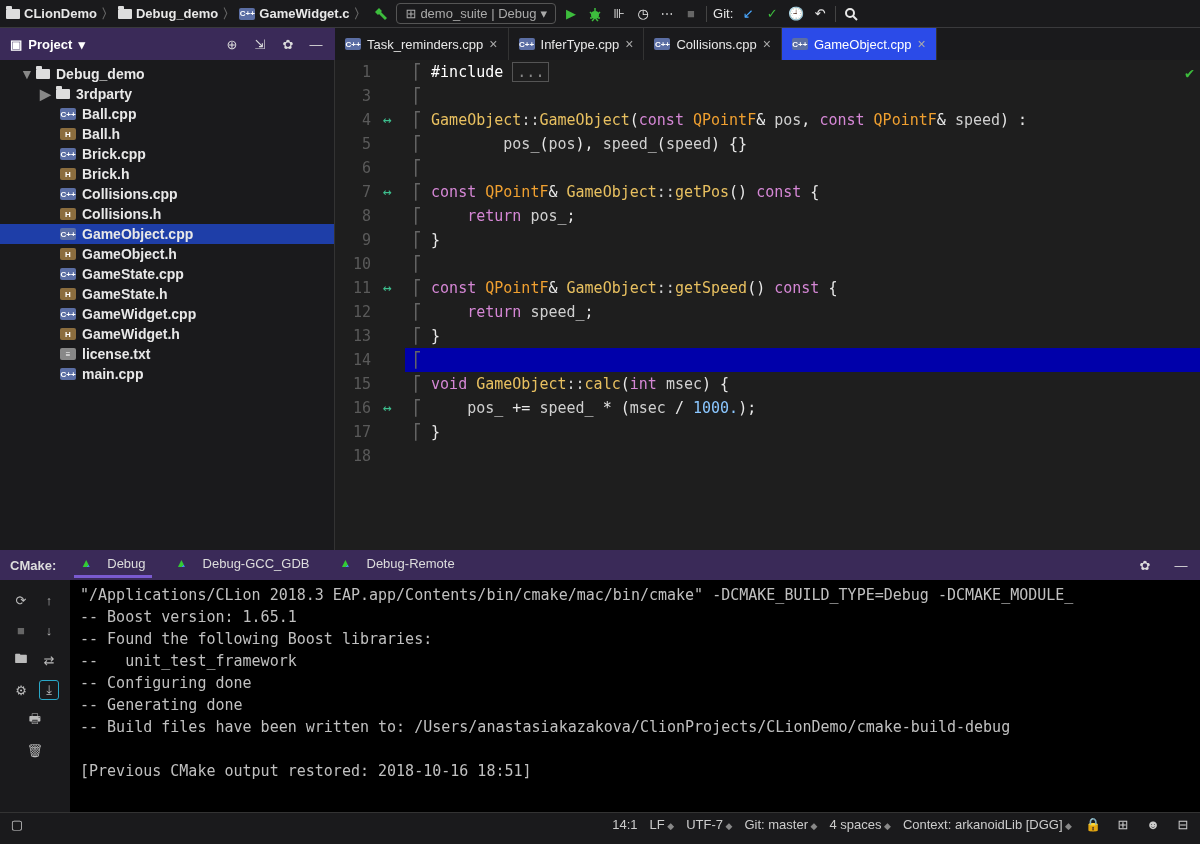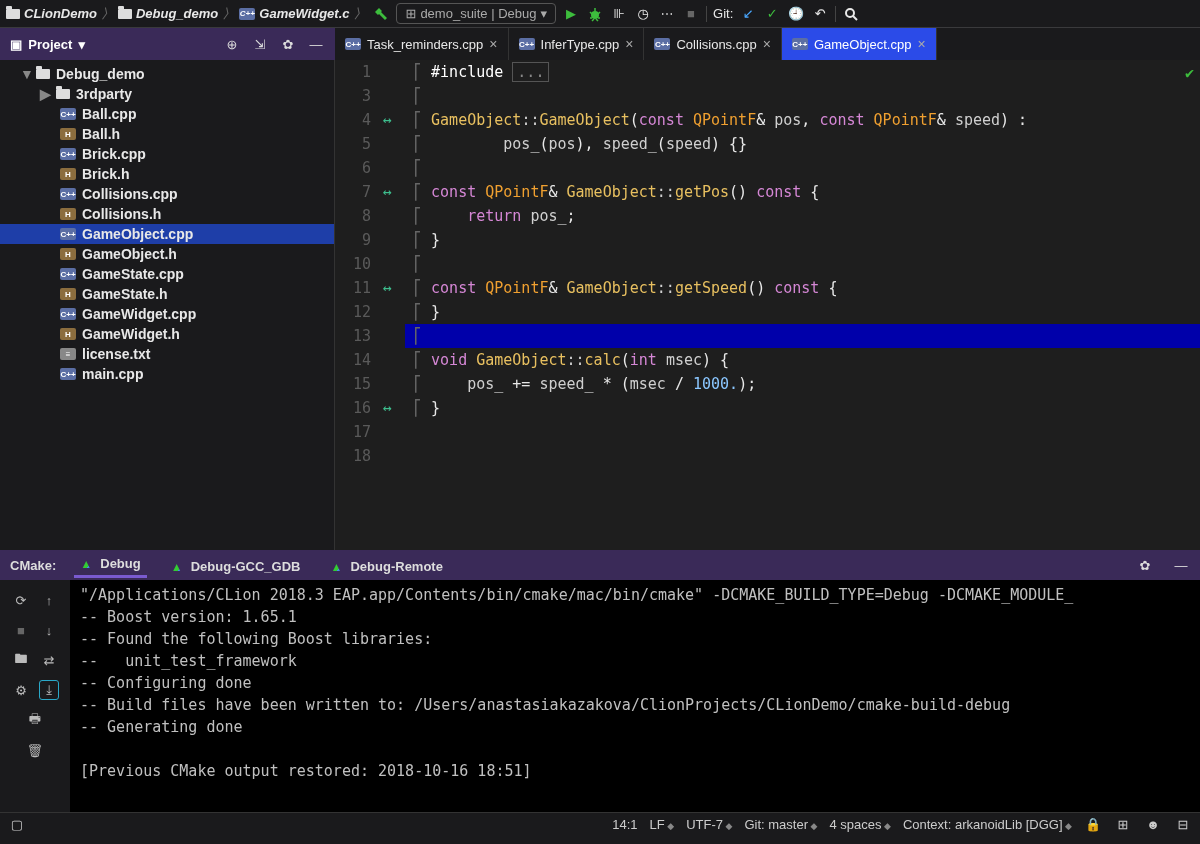--- a/index.html
+++ b/index.html
@@ -1,21 +1,21 @@
 <!DOCTYPE html>
 <html><head>
 <meta charset="utf-8">
 <style>
 * { margin: 0; padding: 0; box-sizing: border-box; }
 body { font-family: -apple-system, "Segoe UI", sans-serif; background: #1a1a1c; color: #e8e8e8; font-size: 13px; overflow: hidden; width: 1200px; height: 844px; }
 .mono { font-family: "Menlo", "Consolas", monospace; }
 
 
 .topbar { height: 28px; background: #1a1a1c; border-bottom: 1px solid #3a3a3c; display: flex; align-items: center; padding: 0 6px; gap: 6px; }
-.breadcrumb { display: flex; align-items: center; gap: 4px; font-weight: 600; font-style: italic; }
+.breadcrumb { display: flex; align-items: center; gap: 4px; font-weight: 600; }
 .breadcrumb .sep { color: #666; }
 .icon-folder { display: inline-block; width: 14px; height: 10px; background: #ddd; border-radius: 1px; position: relative; }
 .icon-folder::before { content: ""; position: absolute; top: -3px; left: 0; width: 6px; height: 3px; background: #ddd; border-radius: 1px 1px 0 0; }
 .icon-cpp { display: inline-flex; width: 16px; height: 12px; background: #5b6ea4; color: #fff; font-size: 8px; align-items: center; justify-content: center; border-radius: 2px; font-weight: 700; }
 .icon-h   { display: inline-flex; width: 16px; height: 12px; background: #8b6d3e; color: #fff; font-size: 8px; align-items: center; justify-content: center; border-radius: 2px; font-weight: 700; }
 .icon-txt { display: inline-flex; width: 16px; height: 12px; background: #888; color: #fff; font-size: 8px; align-items: center; justify-content: center; border-radius: 2px; font-weight: 700; }
 .icon-cmake { display: inline-flex; width: 14px; height: 14px; position: relative; }
 .icon-cmake::before { content: "▲"; font-size: 12px; background: linear-gradient(135deg,#ff3333 33%,#33cc33 33% 66%,#4090e8 66%); -webkit-background-clip: text; color: transparent; }
 .runcfg { display: flex; align-items: center; gap: 4px; border: 1px solid #555; border-radius: 4px; padding: 2px 8px; color: #aaa; }
 .tb-icon { width: 18px; height: 18px; display: inline-flex; align-items: center; justify-content: center; cursor: pointer; }
@@ -62,21 +62,21 @@
 .id { color: #d0d0d0; }
 .num { color: #8bc7ff; }
 .cm { color: #6d9a6d; font-style: italic; }
 .fix { color: #d8c060; font-style: italic; }
 .op { color: #d0d0d0; }
 .inc { color: #ffffff; }
 .box { border: 1px solid #555; padding: 0 4px; color: #888; }
 
 
 .cmake-bar { height: 30px; background: #3a2a58; display: flex; align-items: center; padding: 0 10px; gap: 18px; color: #ddd; }
-.cmake-tab { display: flex; align-items: flex-end; gap: 6px; padding: 4px 6px; font-weight: 700; }
+.cmake-tab { display: flex; align-items: flex-start; gap: 13px; padding: 4px 6px; font-weight: 400; }
 .cmake-tab.active { border-bottom: 3px solid #7a5ad0; }
 
 .console-area { height: 232px; display: flex; background: #000; }
 .console-tools { width: 70px; background: #1a1a1c; display: flex; flex-direction: column; align-items: center; gap: 10px; padding: 10px 0; }
 .console-tools .row2 { display: flex; gap: 8px; }
 .ct-btn { width: 20px; height: 20px; display: flex; align-items: center; justify-content: center; color: #bbb; cursor: pointer; }
 .ct-btn.boxed { border: 1px solid #2aa8c8; border-radius: 3px; }
 .console { flex: 1; color: #c0c0c0; font-size: 15px; padding: 6px 10px; overflow: hidden; }
 .console-line { height: 22px; white-space: pre; }
 
@@ -323,20 +323,21 @@
         <div class="code-row"><span class="fold">⎡</span> <span class="inc">#include</span> <span class="box">...</span></div>
         <div class="code-row"><span class="fold">⎡</span> </div>
         <div class="code-row"><span class="fold">⎡</span> <span class="cls">GameObject</span><span class="op">::</span><span class="fn">GameObject</span>(<span class="kw">const</span> <span class="ty">QPointF</span>&amp; <span class="id">pos</span>, <span class="kw">const</span> <span class="ty">QPointF</span>&amp; <span class="id">speed</span>) :</div>
         <div class="code-row"><span class="fold">⎡</span>         <span class="id">pos_</span>(<span class="id">pos</span>), <span class="id">speed_</span>(<span class="id">speed</span>) {}</div>
         <div class="code-row"><span class="fold">⎡</span> </div>
         <div class="code-row"><span class="fold">⎡</span> <span class="kw">const</span> <span class="ty">QPointF</span>&amp; <span class="cls">GameObject</span><span class="op">::</span><span class="fn">getPos</span>() <span class="kw">const</span> {</div>
         <div class="code-row"><span class="fold">⎡</span>     <span class="kw">return</span> <span class="id">pos_</span>;</div>
         <div class="code-row"><span class="fold">⎡</span> }</div>
         <div class="code-row"><span class="fold">⎡</span> </div>
         <div class="code-row"><span class="fold">⎡</span> <span class="kw">const</span> <span class="ty">QPointF</span>&amp; <span class="cls">GameObject</span><span class="op">::</span><span class="fn">getSpeed</span>() <span class="kw">const</span> {</div>
+        <div class="code-row"><span class="fold">⎡</span>     <span class="kw">return</span> <span class="id">speed_</span>;</div>
         <div class="code-row"><span class="fold">⎡</span> }</div>
         <div class="code-row cursor"><span class="fold">⎡</span> </div>
         <div class="code-row"><span class="fold">⎡</span> <span class="kw">void</span> <span class="cls">GameObject</span><span class="op">::</span><span class="fn">calc</span>(<span class="kw">int</span> <span class="id">msec</span>) {</div>
         <div class="code-row"><span class="fold">⎡</span>     <span class="id">pos_</span> += <span class="id">speed_</span> * (<span class="id">msec</span> / <span class="num">1000.</span>);</div>
         <div class="code-row"><span class="fold">⎡</span> }</div>
       </div>
   </div>
 </div>
 
 <div class="cmake-bar">
@@ -380,22 +381,22 @@
     </div>
     <span class="ct-btn">🖶</span>
     <span class="ct-btn">🗑</span>
   </div>
   <div class="console mono" id="console">
       <div class="console-line">"/Applications/CLion 2018.3 EAP.app/Contents/bin/cmake/mac/bin/cmake" -DCMAKE_BUILD_TYPE=Debug -DCMAKE_MODULE_</div>
       <div class="console-line">-- Boost version: 1.65.1</div>
       <div class="console-line">-- Found the following Boost libraries:</div>
       <div class="console-line">--   unit_test_framework</div>
       <div class="console-line">-- Configuring done</div>
+      <div class="console-line">-- Generating done</div>
       <div class="console-line">-- Build files have been written to: /Users/anastasiakazakova/ClionProjects/CLionDemo/cmake-build-debug</div>
-      <div class="console-line">-- Generating done</div>
       <div class="console-line"></div>
       <div class="console-line">[Previous CMake output restored: 2018-10-16 18:51]</div>
     </div>
 </div>
 
 <div class="status">
   <span class="tb-icon">▢</span>
   <span class="spacer"></span>
   <span>14:1</span>
   <span class="updown">LF</span>

